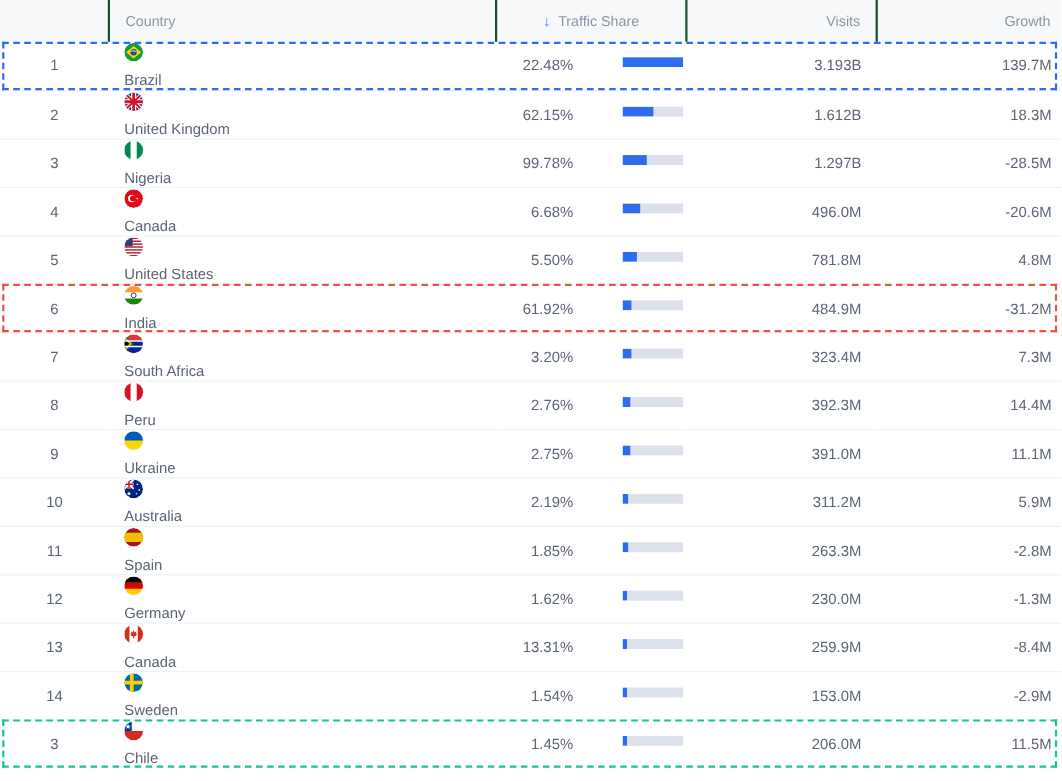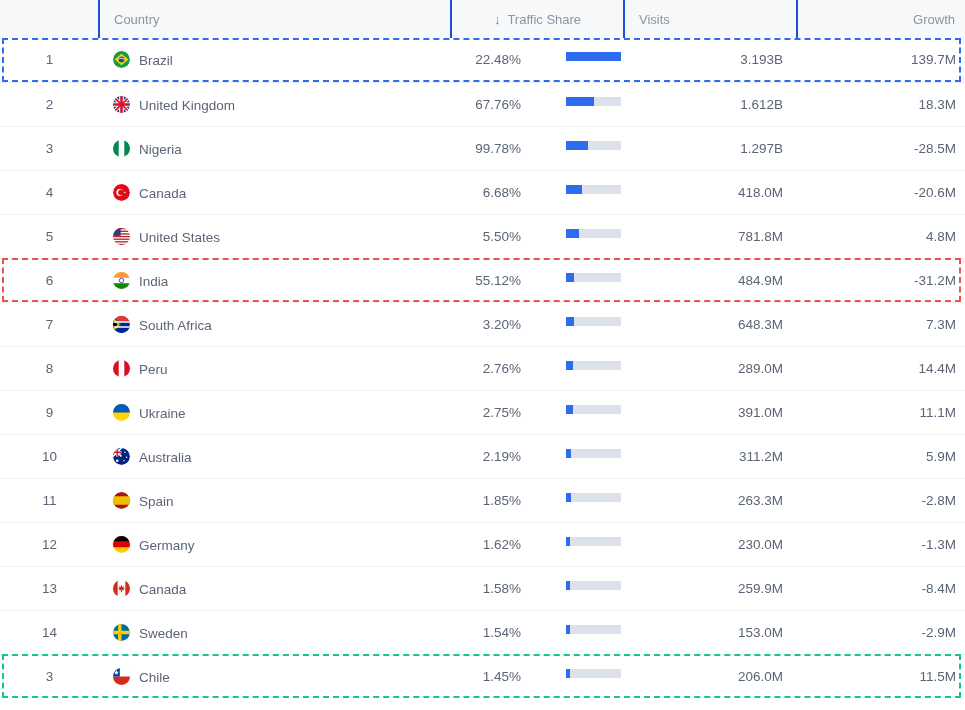--- a/index.html
+++ b/index.html
@@ -33,27 +33,27 @@
     height: 38px;
     background: #f7f8fa;
   }
   thead th {
     font-weight: normal;
     font-size: 13px;
     color: #8a95a5;
     padding: 0 14px;
     height: 38px;
     vertical-align: middle;
-    border-right: 2px solid #1d4ed8;
+    border-right: 2px solid #14532d;
     white-space: nowrap;
   }
   th.h-rank   { width: 70px;  }
   th.h-country{ width: 322px; text-align: left; }
   th.h-share  { width: 143px; text-align: center; }
-  th.h-visits { width: 143px; text-align: left; }
+  th.h-visits { width: 143px; text-align: right; }
   th.h-growth { width: 143px; text-align: right; }
 
   .sort-arrow {
     color: #3b7ef5;
     font-size: 13px;
     margin-right: 7px;
     display: inline-block;
     line-height: 1;
     vertical-align: -1px;
   }
@@ -88,22 +88,23 @@
     text-align: left;
     padding-left: 14px;
   }
   td.c-share  { padding: 0; }
   td.c-visits { text-align: right; }
   td.c-growth { text-align: right; }
 
   
   .country-cell {
     display: flex;
-    align-items: flex-end;
+    align-items: flex-start;
     gap: 9px;
+    flex-direction: column;
   }
   .flag {
     width: 17px;
     height: 17px;
     border-radius: 50%;
     flex: 0 0 17px;
     overflow: hidden;
     position: relative;
     display: block;
     box-shadow: 0 0 0 0.5px rgba(0,0,0,0.07);
@@ -220,21 +221,21 @@
                   <path d="M1.5 2 18.5 18M18.5 2 1.5 18" stroke="#fff" stroke-width="4"></path>
                   <path d="M1.5 2 18.5 18M18.5 2 1.5 18" stroke="#cf142b" stroke-width="2"></path>
                   <path d="M0 10h20M10 0v20" stroke="#cf142b" stroke-width="3"></path>
                 </svg>
               </span>
               <span class="country-name">United Kingdom</span>
             </div>
           </td>
           <td class="c-share">
             <div class="share-cell">
-              <span class="share-pct">67.76%</span>
+              <span class="share-pct">62.15%</span>
               <span class="bar-track">
                 <span class="bar-fill" style="width: 27.77px; background: rgb(47, 108, 237);"></span>
               </span>
             </div>
           </td>
           <td class="c-visits">1.612B</td>
           <td class="c-growth">18.3M</td>
         </tr>
         <tr>
           <td class="c-rank">3</td>
@@ -276,21 +277,21 @@
             </div>
           </td>
           <td class="c-share">
             <div class="share-cell">
               <span class="share-pct">6.68%</span>
               <span class="bar-track">
                 <span class="bar-fill" style="width: 16.34px; background: rgb(47, 108, 237);"></span>
               </span>
             </div>
           </td>
-          <td class="c-visits">418.0M</td>
+          <td class="c-visits">496.0M</td>
           <td class="c-growth">-20.6M</td>
         </tr>
         <tr>
           <td class="c-rank">5</td>
           <td class="c-country">
             <div class="country-cell">
               <span class="flag">
                 <svg viewBox="0 0 20 20">
                   <circle cx="10" cy="10" r="10" fill="#fff"></circle>
                   <g fill="#b22234">
@@ -329,21 +330,21 @@
                   <path d="M0 0h20v6.7H0z" fill="#ff9933"></path>
                   <path d="M0 13.3h20V20H0z" fill="#138808"></path>
                   <circle cx="10" cy="10" r="2.6" fill="none" stroke="#000080" stroke-width="0.8"></circle>
                 </svg>
               </span>
               <span class="country-name">India</span>
             </div>
           </td>
           <td class="c-share">
             <div class="share-cell">
-              <span class="share-pct">55.12%</span>
+              <span class="share-pct">61.92%</span>
               <span class="bar-track">
                 <span class="bar-fill" style="width: 8.34px; background: rgb(47, 108, 237);"></span>
               </span>
             </div>
           </td>
           <td class="c-visits">484.9M</td>
           <td class="c-growth">-31.2M</td>
         </tr>
         <tr>
           <td class="c-rank">7</td>
@@ -365,21 +366,21 @@
             </div>
           </td>
           <td class="c-share">
             <div class="share-cell">
               <span class="share-pct">3.20%</span>
               <span class="bar-track">
                 <span class="bar-fill" style="width: 7.83px; background: rgb(47, 108, 237);"></span>
               </span>
             </div>
           </td>
-          <td class="c-visits">648.3M</td>
+          <td class="c-visits">323.4M</td>
           <td class="c-growth">7.3M</td>
         </tr>
         <tr>
           <td class="c-rank">8</td>
           <td class="c-country">
             <div class="country-cell">
               <span class="flag">
                 <svg viewBox="0 0 20 20">
                   <circle cx="10" cy="10" r="10" fill="#fff"></circle>
                   <path d="M0 0h6.7v20H0zM13.3 0H20v20h-6.7z" fill="#d91023"></path>
@@ -389,21 +390,21 @@
             </div>
           </td>
           <td class="c-share">
             <div class="share-cell">
               <span class="share-pct">2.76%</span>
               <span class="bar-track">
                 <span class="bar-fill" style="width: 6.75px; background: rgb(47, 108, 237);"></span>
               </span>
             </div>
           </td>
-          <td class="c-visits">289.0M</td>
+          <td class="c-visits">392.3M</td>
           <td class="c-growth">14.4M</td>
         </tr>
         <tr>
           <td class="c-rank">9</td>
           <td class="c-country">
             <div class="country-cell">
               <span class="flag">
                 <svg viewBox="0 0 20 20">
                   <circle cx="10" cy="10" r="10" fill="#ffd500"></circle>
                   <path d="M0 0h20v10H0z" fill="#005bbb"></path>
@@ -512,21 +513,21 @@
                   <circle cx="10" cy="10" r="10" fill="#fff"></circle>
                   <path d="M0 0h5.5v20H0zM14.5 0H20v20h-5.5z" fill="#d52b1e"></path>
                   <path d="M10 5.5 11 8.2l2-1-0.8 2.6 2.2-.4-2 1.7.6 1.2-2.4-.4.1 2.6h-1.4l.1-2.6-2.4.4.6-1.2-2-1.7 2.2.4L7 7.2l2 1z" fill="#d52b1e"></path>
                 </svg>
               </span>
               <span class="country-name">Canada</span>
             </div>
           </td>
           <td class="c-share">
             <div class="share-cell">
-              <span class="share-pct">1.58%</span>
+              <span class="share-pct">13.31%</span>
               <span class="bar-track">
                 <span class="bar-fill" style="width: 3.87px; background: rgb(47, 108, 237);"></span>
               </span>
             </div>
           </td>
           <td class="c-visits">259.9M</td>
           <td class="c-growth">-8.4M</td>
         </tr>
         <tr>
           <td class="c-rank">14</td>

